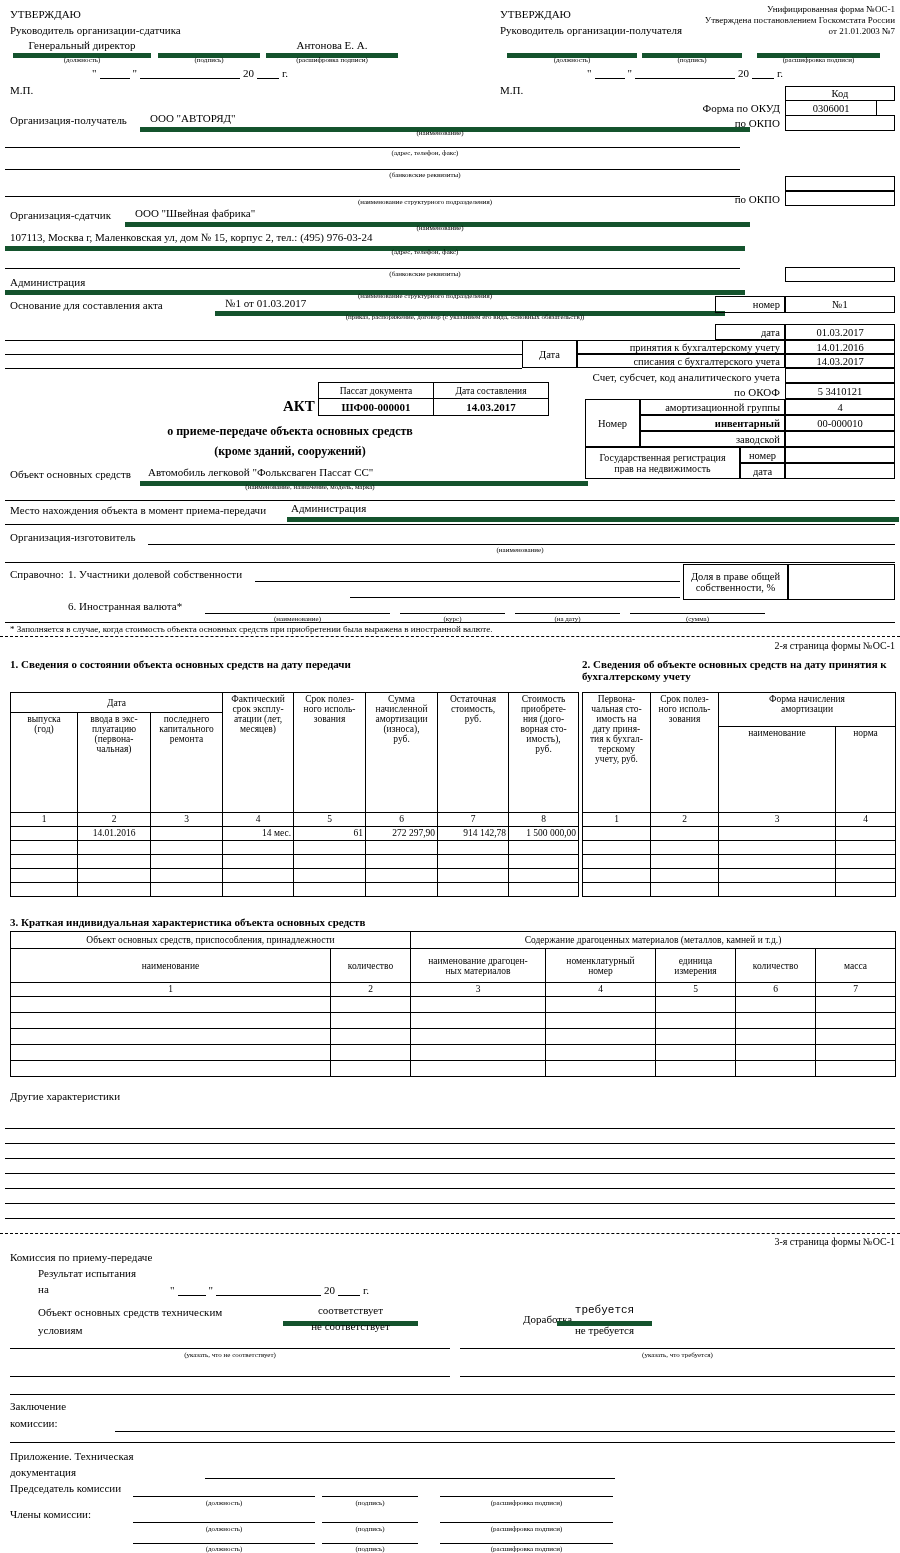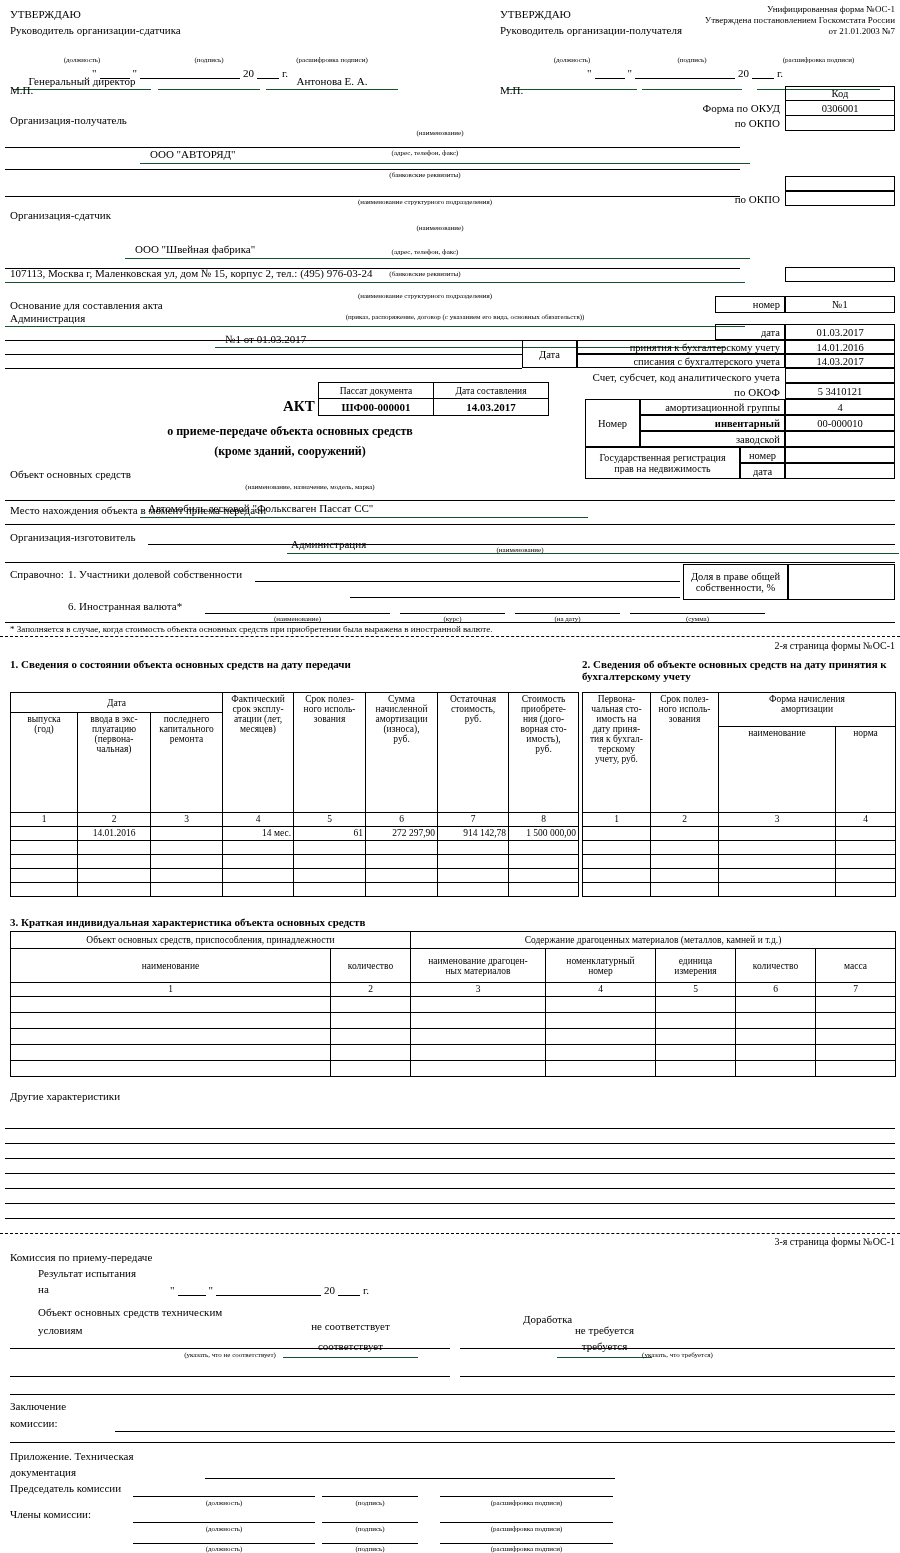--- a/index.html
+++ b/index.html
@@ -7,21 +7,21 @@
           font-family:"Liberation Serif","DejaVu Serif",serif; font-size:11px; color:#000; overflow:hidden; }
   .a { position:absolute; }
   .b { font-weight:bold; }
   .ctr { text-align:center; }
   .rt { text-align:right; }
   .s9 { font-size:9px; }
   .s10 { font-size:10px; }
   .cap { font-size:7px; text-align:center; white-space:nowrap; overflow:visible; }
   .hr { position:absolute; border-top:1px solid #000; height:0; }
   .dash { position:absolute; border-top:1px dashed #000; height:0; }
-  .ul { border-bottom:1px solid #14532d;margin-top:36px; }           
+  .ul { border-bottom:5px solid #14532d; }           
   .bx { position:absolute; border:1px solid #000; display:flex; align-items:center;
         justify-content:center; text-align:center; font-size:10.5px; box-sizing:border-box; }
   .bxr { justify-content:flex-end; padding-right:4px; text-align:right; }
   .pre { white-space:pre-line; }
   .dl { display:inline-block; border-bottom:1px solid #000; height:12px; vertical-align:bottom; margin:0 3px; }
   table.tb { border-collapse:collapse; position:absolute; table-layout:fixed; }
   table.tb td { border:1px solid #000; font-size:9.5px; text-align:center; vertical-align:top;
                 padding:1px 2px; white-space:pre-line; overflow:hidden; box-sizing:border-box; }
   table.tb td.vr { text-align:right; }
   .formref div { line-height:11px; }
@@ -56,21 +56,21 @@
   <div class="a ul" style="left:757px;top:39px;width:123px;height:14px;"></div>
   <div class="a cap" style="left:507px;top:56px;width:130px;">(должность)</div>
   <div class="a cap" style="left:642px;top:56px;width:100px;">(подпись)</div>
   <div class="a cap" style="left:757px;top:56px;width:123px;">(расшифровка подписи)</div>
   <div class="a" style="left:587px;top:66px;">
     <span>"</span><span class="dl" style="width:30px"></span><span>"</span><span class="dl" style="width:100px"></span><span>20</span><span class="dl" style="width:22px"></span><span>г.</span>
   </div>
   <div class="a" style="left:500px;top:84px;">М.П.</div>
 
   <div class="bx" style="left:785px;top:86px;width:110px;height:15px;">Код</div>
-  <div class="bx" style="left:785px;top:100px;width:110px;height:16px;">0306001</div>
+  <div class="bx" style="left:785px;top:100px;width:92px;height:16px;">0306001</div>
   <div class="bx" style="left:785px;top:115px;width:110px;height:16px;"></div>
   <div class="a rt" style="left:650px;top:102px;width:130px;">Форма по ОКУД</div>
   <div class="a rt" style="left:650px;top:117px;width:130px;">по ОКПО</div>
 
   <div class="a" style="left:10px;top:114px;">Организация-получатель</div>
   <div class="a ul" style="left:140px;top:112px;width:600px;height:15px;padding-left:10px;">ООО "АВТОРЯД"</div>
   <div class="a cap" style="left:240px;top:129px;width:400px;">(наименование)</div>
   <div class="hr" style="left:5px;top:147px;width:735px;"></div>
   <div class="a cap" style="left:225px;top:149px;width:400px;">(адрес, телефон, факс)</div>
   <div class="hr" style="left:5px;top:169px;width:735px;"></div>
@@ -459,21 +459,21 @@
   <div class="a" style="left:38px;top:1267px;">Результат испытания</div>
   <div class="a" style="left:38px;top:1283px;">на</div>
   <div class="a" style="left:170px;top:1283px;">
     <span>"</span><span class="dl" style="width:28px"></span><span>"</span><span class="dl" style="width:105px"></span><span>20</span><span class="dl" style="width:22px"></span><span>г.</span>
   </div>
   <div class="a" style="left:38px;top:1306px;">Объект основных средств техническим</div>
   <div class="a ul ctr" style="left:283px;top:1304px;width:135px;height:17px;">соответствует</div>
   <div class="a" style="left:38px;top:1324px;">условиям</div>
   <div class="a ctr" style="left:283px;top:1320px;width:135px;">не соответствует</div>
   <div class="a" style="left:523px;top:1313px;">Доработка</div>
-  <div class="a ul ctr" style="left:557px;top:1304px;width:95px;height:17px;">требуется</div>
+  <div class="a ul ctr" style="left:557px;top:1304px;width:95px;height:17px;font-family:Liberation Mono, monospace;">требуется</div>
   <div class="a ctr" style="left:557px;top:1324px;width:95px;">не требуется</div>
 
   <div class="hr" style="left:10px;top:1348px;width:440px;"></div>
   <div class="hr" style="left:460px;top:1348px;width:435px;"></div>
   <div class="a cap" style="left:10px;top:1351px;width:440px;">(указать, что не соответствует)</div>
   <div class="a cap" style="left:460px;top:1351px;width:435px;">(указать, что требуется)</div>
   <div class="hr" style="left:10px;top:1376px;width:440px;"></div>
   <div class="hr" style="left:460px;top:1376px;width:435px;"></div>
   <div class="hr" style="left:10px;top:1394px;width:885px;"></div>
 

